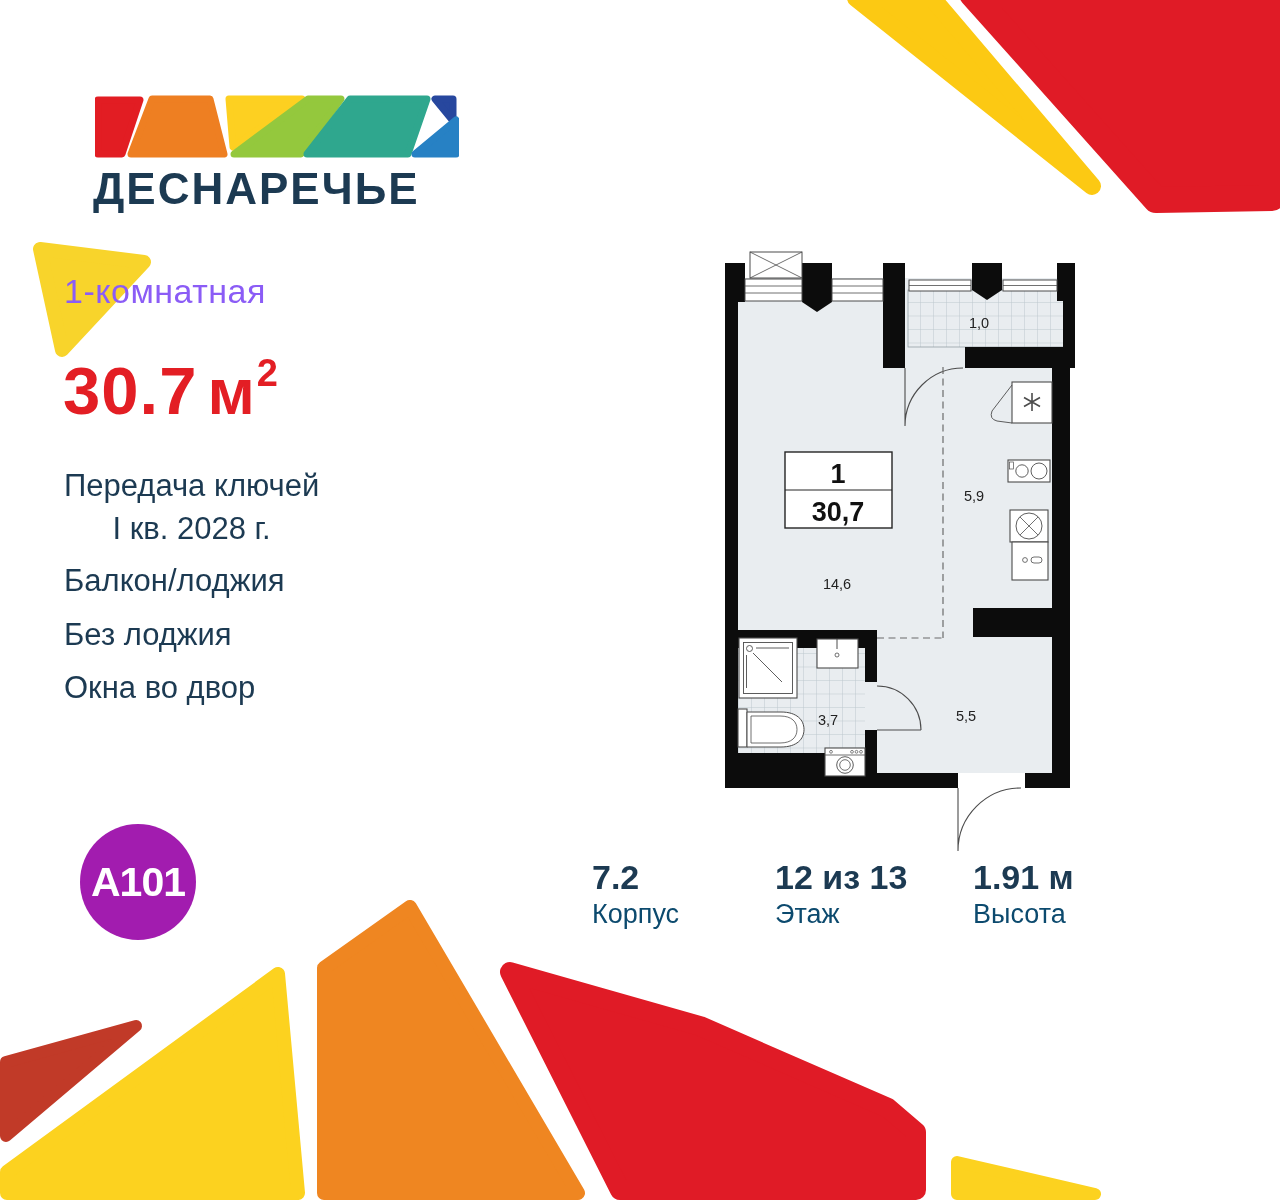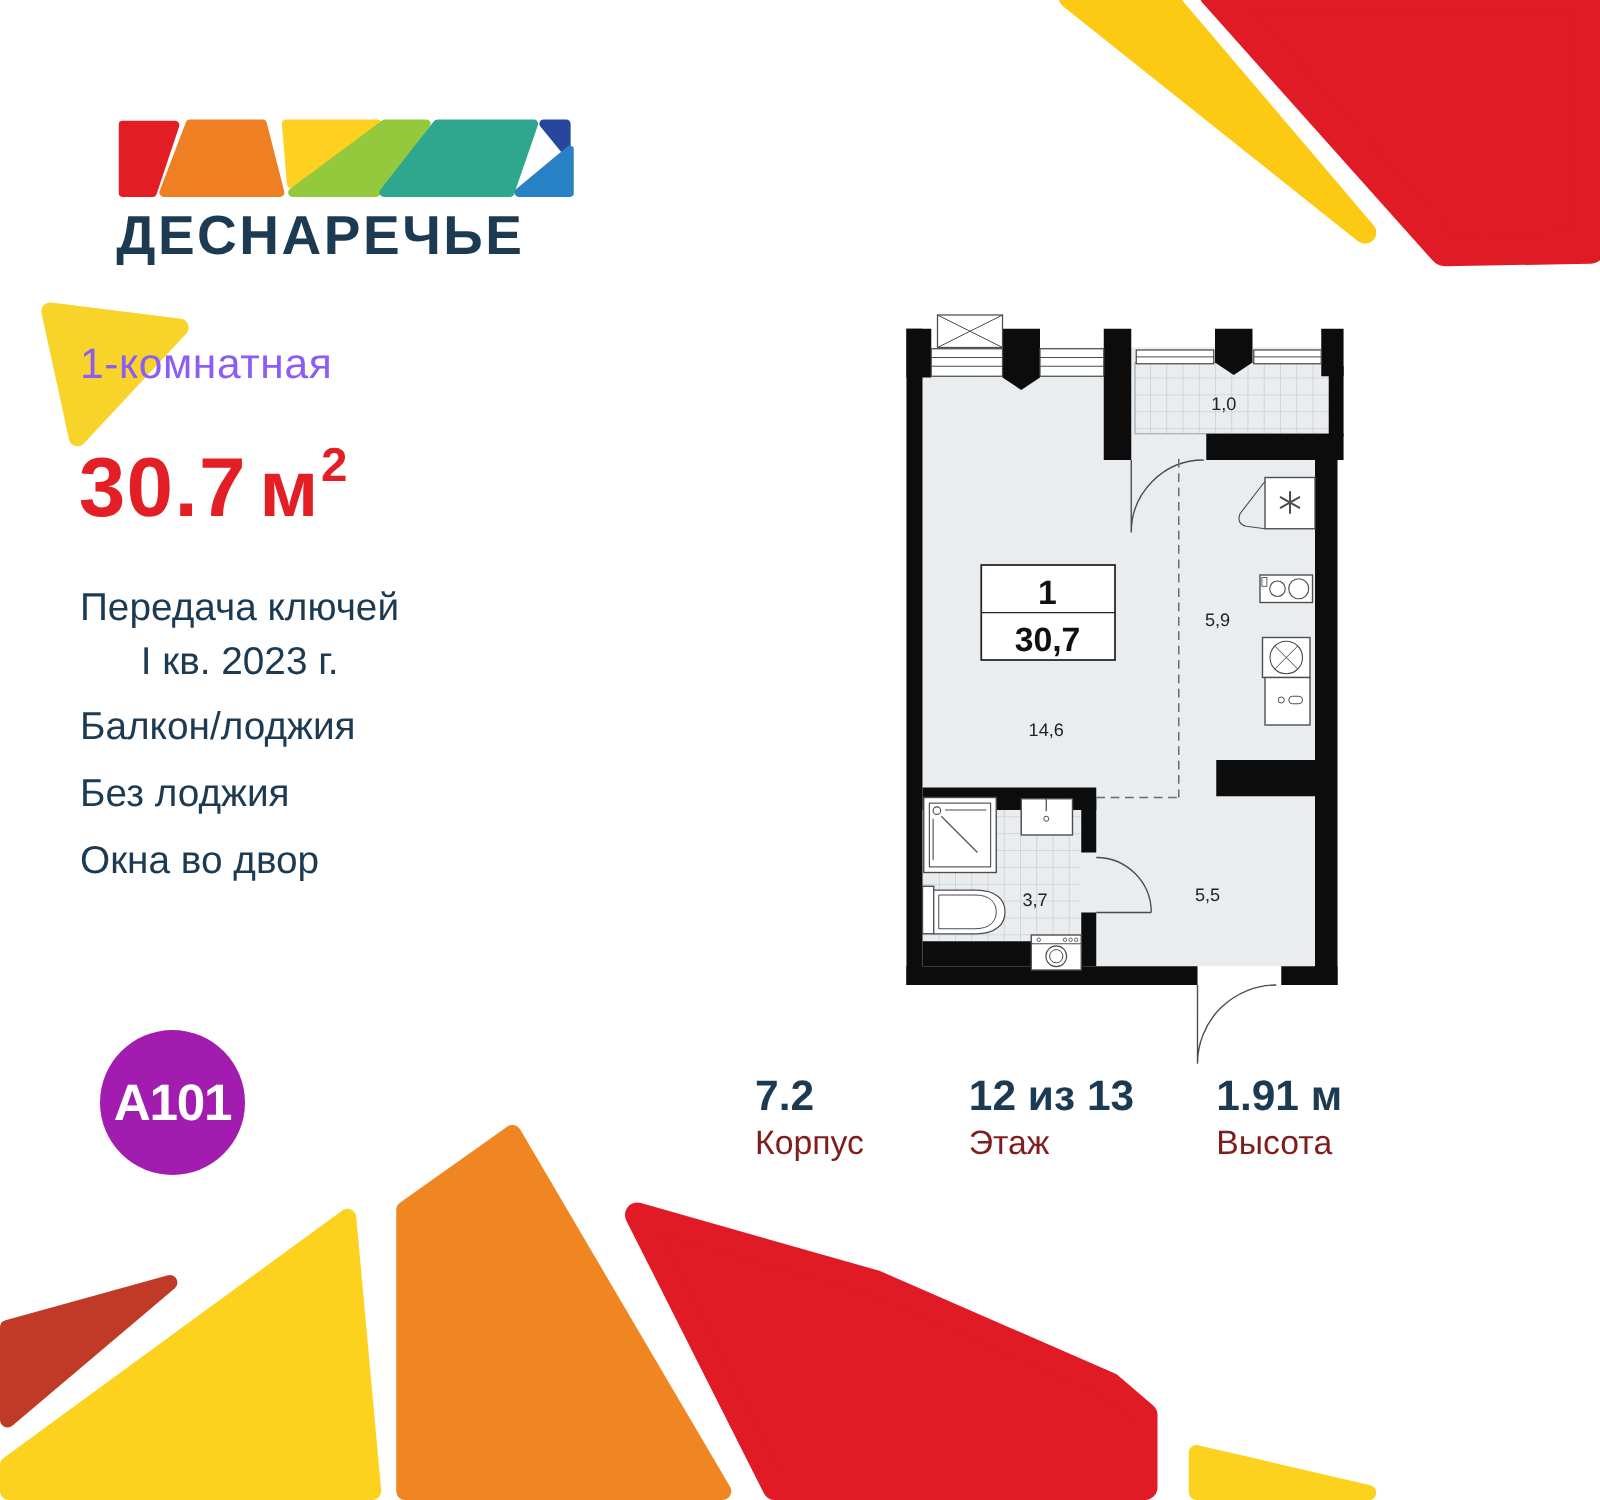--- a/index.html
+++ b/index.html
@@ -23,22 +23,22 @@
   #feat-1{top:559px;}
   #feat-2{top:613px;}
   #feat-3{top:666px;}
   
   #a101{left:80px;top:824px;width:116px;height:116px;border-radius:50%;background:#a21caf;
         display:flex;align-items:center;justify-content:center;}
   #a101 span{color:#ffffff;font-size:41px;font-weight:bold;letter-spacing:-1px;}
   
   .spec{top:858px;}
   .spec .v{font-size:34px;font-weight:bold;color:#1c3a52;line-height:38px;}
-  .spec .l{font-size:27px;font-weight:400;color:#7f1d1d;line-height:36px;}
-  #spec-0{left:592px;margin-left:12px;}
+  .spec .l{font-size:27px;font-weight:400;color:#0c4a6e;line-height:36px;}
+  #spec-0{left:592px;}
   #spec-1{left:775px;}
   #spec-2{left:973px;}
   
   text{font-family:"Liberation Sans", sans-serif;}
 </style>
 </head>
 <body>
 
 <div id="card">
 
@@ -72,21 +72,21 @@
   </svg>
   <div id="logo-text" class="abs">ДЕСНАРЕЧЬЕ</div>
 
   <div id="title" class="abs">1-комнатная</div>
   <div id="area-line" class="abs">
     <span class="num">30.7</span><span class="unit">м</span><span class="sup">2</span>
   </div>
 
   <div id="feat-0" class="abs feature">
     <div>Передача ключей</div>
-    <div>I кв. 2023 г.</div>
+    <div>I кв. 2028 г.</div>
   </div>
   <div id="feat-1" class="abs feature">Балкон/лоджия</div>
   <div id="feat-2" class="abs feature">Без лоджия</div>
   <div id="feat-3" class="abs feature">Окна во двор</div>
 
   <div id="a101" class="abs">
     <span>A101</span>
   </div>
 
   <div id="spec-0" class="abs spec">

